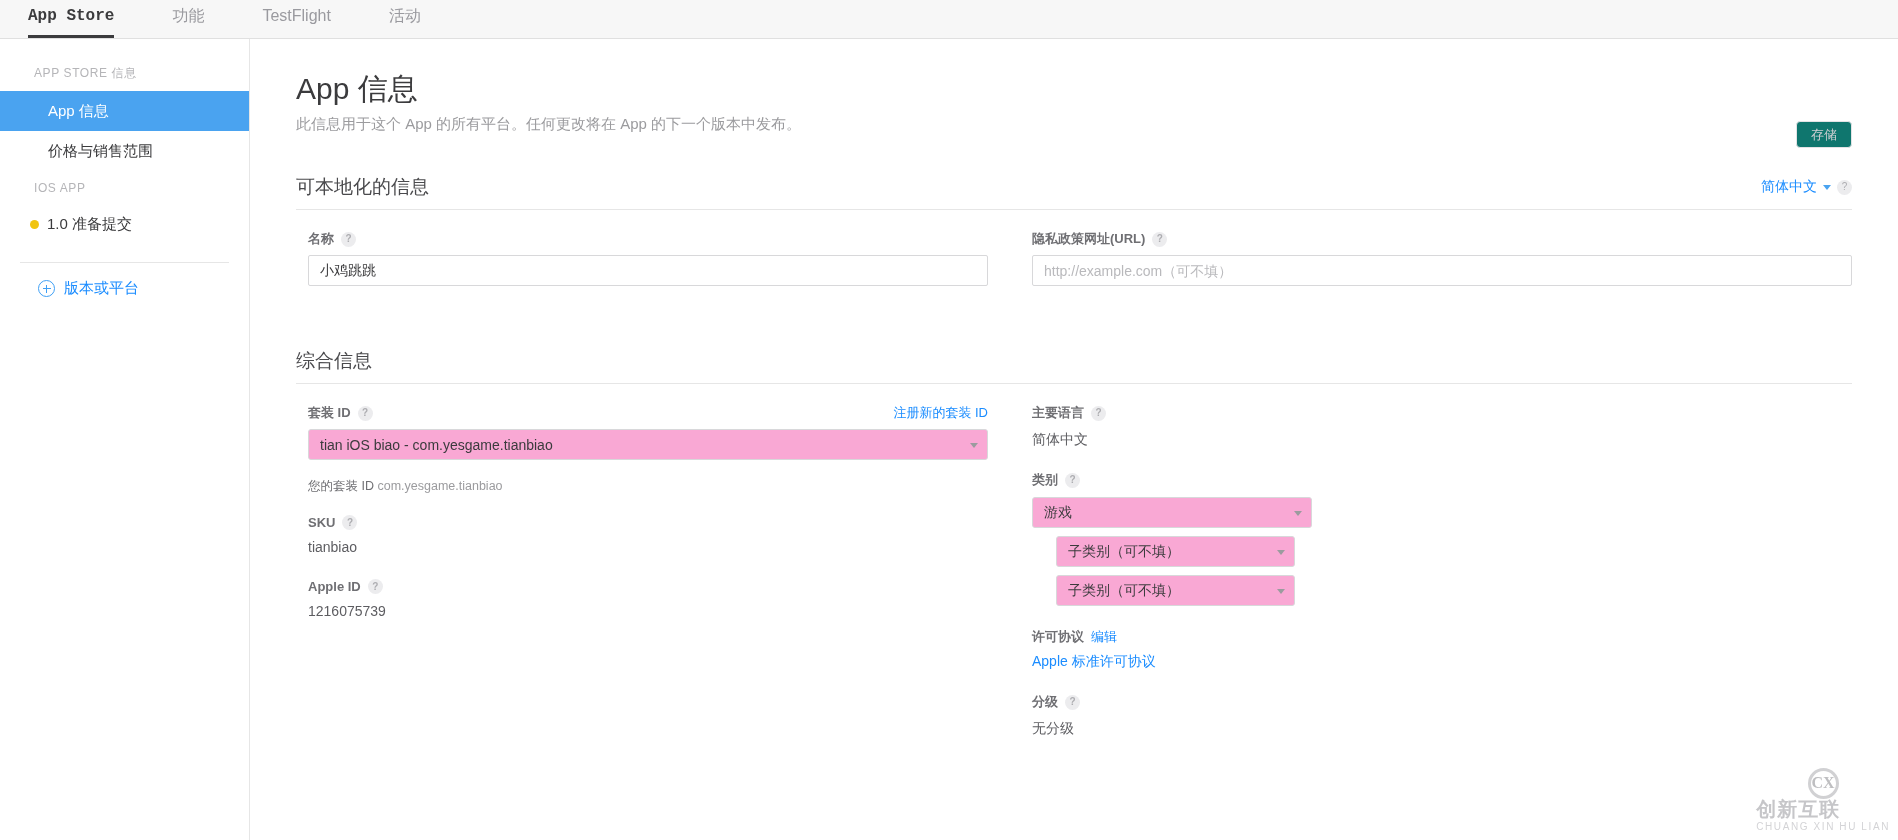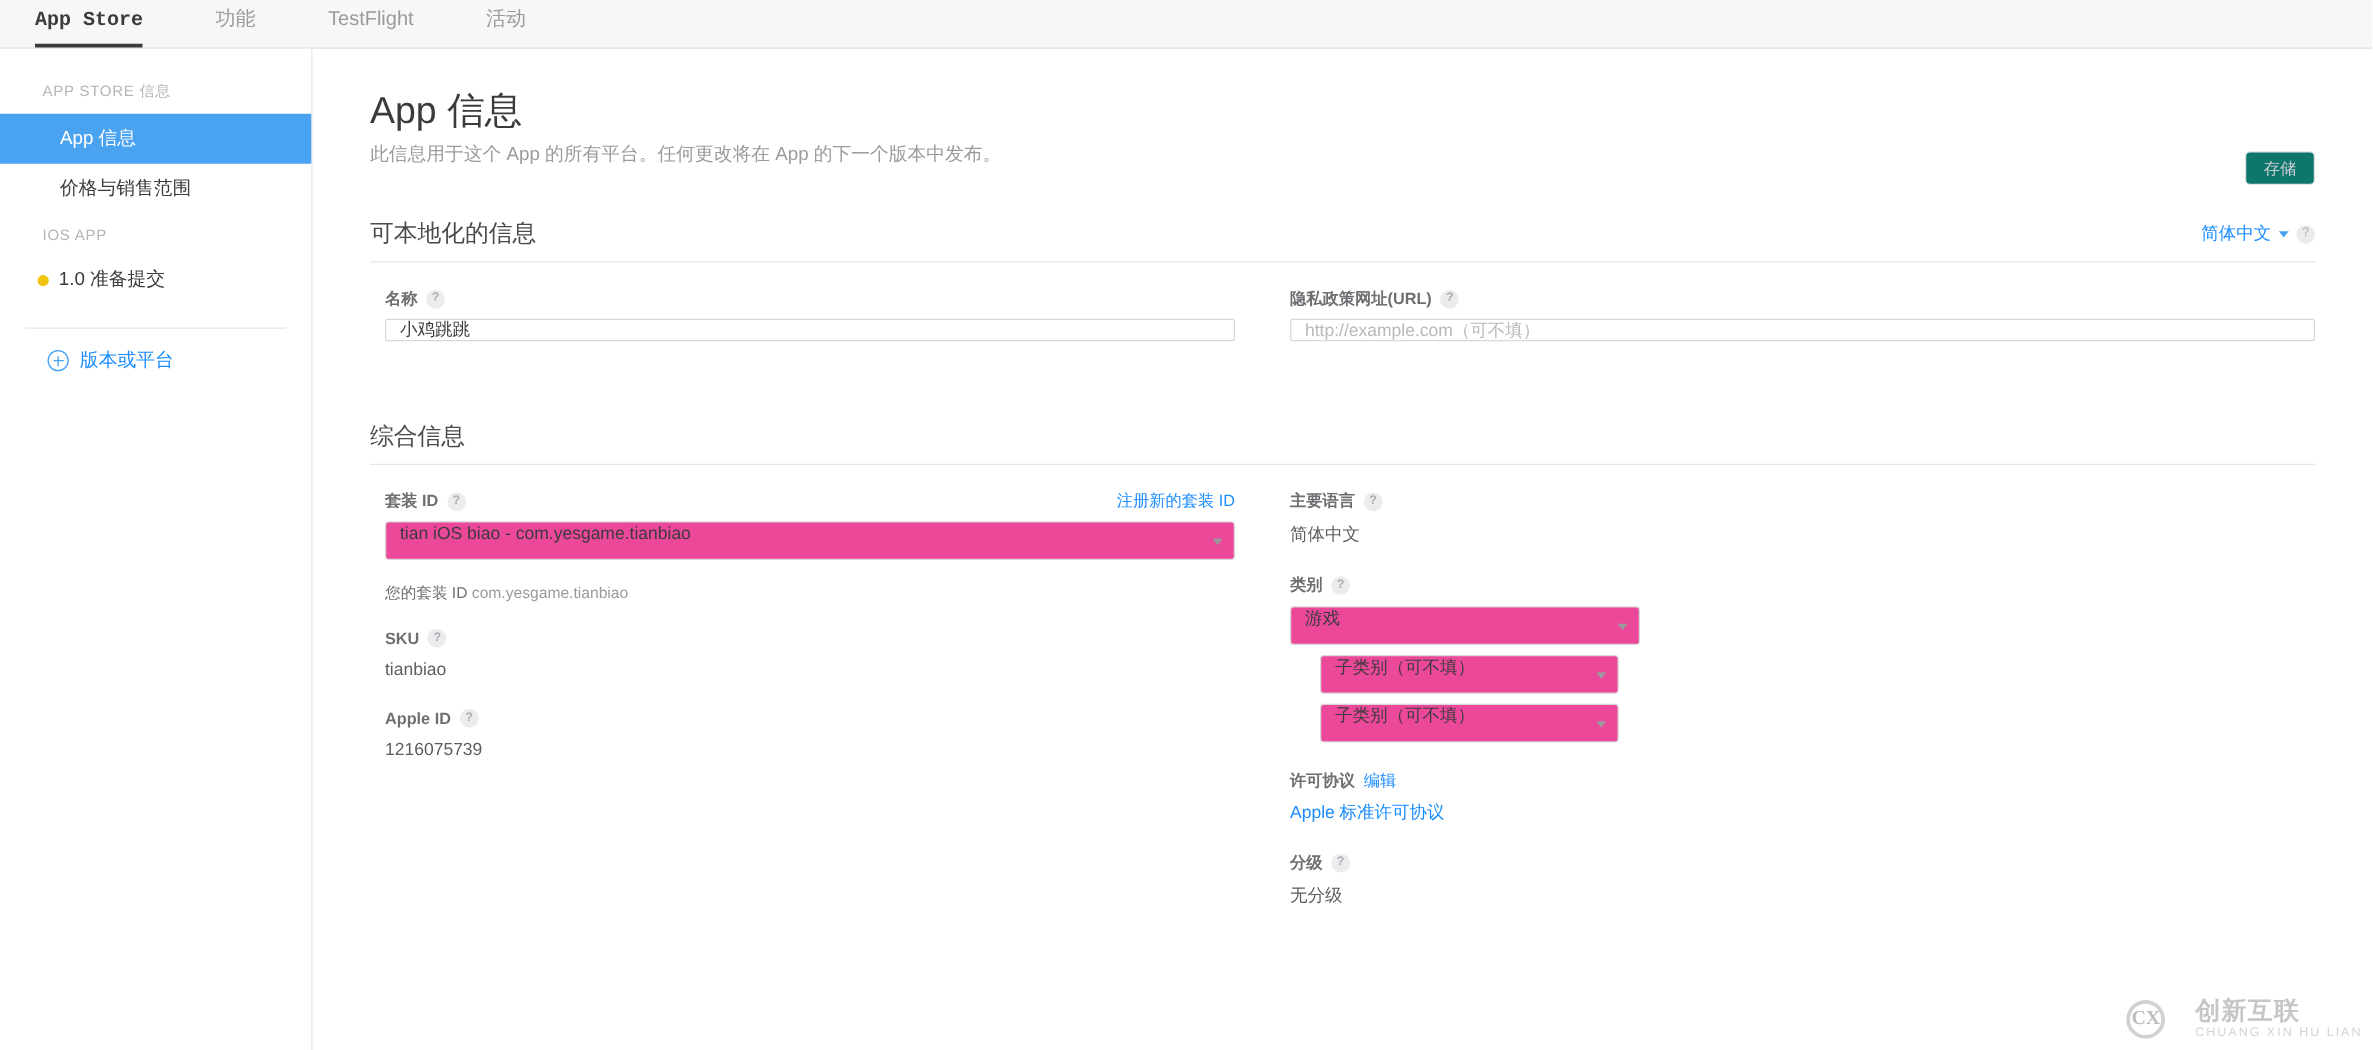--- a/index.html
+++ b/index.html
@@ -155,60 +155,61 @@
     margin-bottom: 7px;
   }
   .field-label .hdr-link {
     margin-left: auto; font-weight: normal; color: #1a8cff;
     font-size: 13px; cursor: pointer;
   }
   .field-label .inline-link {
     font-weight: normal; color: #1a8cff; font-size: 13px; cursor: pointer;
   }
   .text-input {
-    width: 100%; height: 18px;
+    width: 100%; height: 31px;
     border: 1px solid #d8d8da; border-radius: 2px;
     background: #fff;
     padding: 0 11px;
     font-size: 14px; color: #3b3b3d;
     font-family: inherit;
     outline: none;
   }
   .text-input::placeholder { color: #b9b9bc; }
   .static-val { font-size: 14px; color: #5d5d61; line-height: 20px; }
   .note { font-size: 12.5px; color: #6f6f73; margin: -4px 0 20px 0; }
   .note .muted { color: #9b9b9e; }
   .link-blue { color: #1a8cff; font-size: 14px; cursor: pointer; }
 
   .select {
     position: relative;
     height: 31px;
-    border: 1px solid #d8d8da; border-radius: 3px; background: #ec4899;
-    display: flex; 
+    border: 1px solid #d8d8da; border-radius: 3px; background: #f9a8d4;
+    display: flex; align-items: center;
     padding: 0 28px 0 11px;
     font-size: 14px; color: #3b3b3d;
     cursor: pointer;
   }
   .select .arrow {
     position: absolute; right: 9px; top: 50%;
     width: 0; height: 0; margin-top: -2px;
     border-left: 4px solid transparent;
     border-right: 4px solid transparent;
     border-top: 5px solid #9b9b9e;
   }
   .sel-full { width: 100%; }
   .sel-cat  { width: 280px; }
   .sel-sub  { width: 239px; margin-left: 24px; }
   .stack > * { margin-bottom: 8px; }
 
   
   .watermark {
     position: absolute; right: 8px; bottom: 8px;
-    display: flex; align-items: center; gap: 24px;
+    display: flex; align-items: center; gap: 0;
     opacity: 0.85;
+    flex-direction: column;
   }
   .wm-logo {
     width: 31px; height: 31px; border-radius: 50%;
     border: 3px solid #c9c9cc;
     display: flex; align-items: center; justify-content: center;
     color: #b3b3b6; font-size: 16px; font-weight: bold;
     font-family: "Liberation Serif", serif;
   }
   .wm-text { line-height: 1.05; }
   .wm-cn { font-size: 20px; color: #bdbdc0; font-weight: bold; letter-spacing: 1px; }

